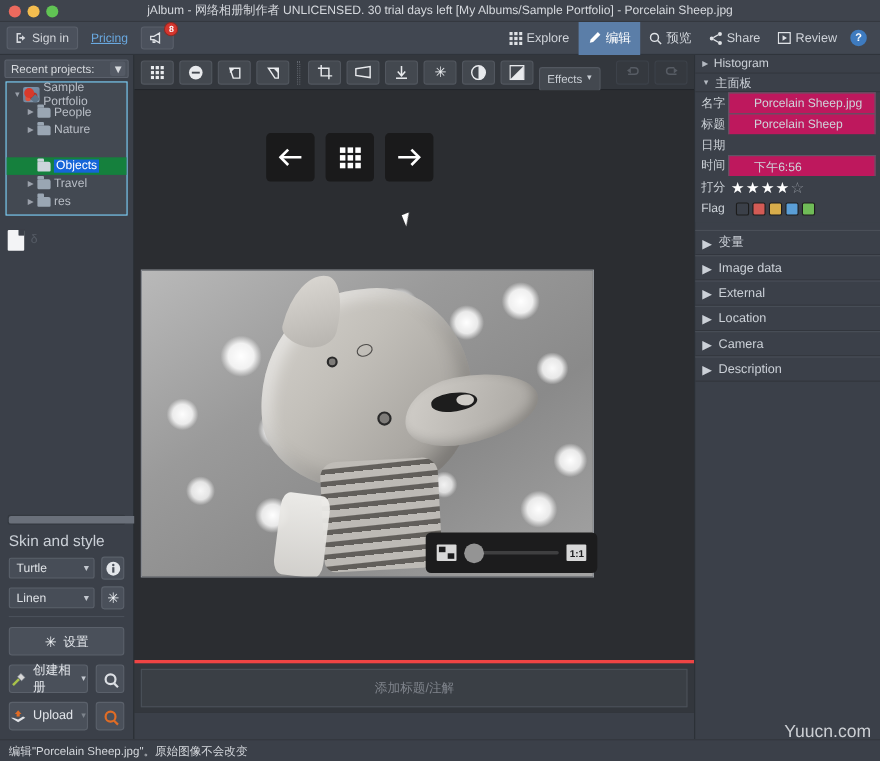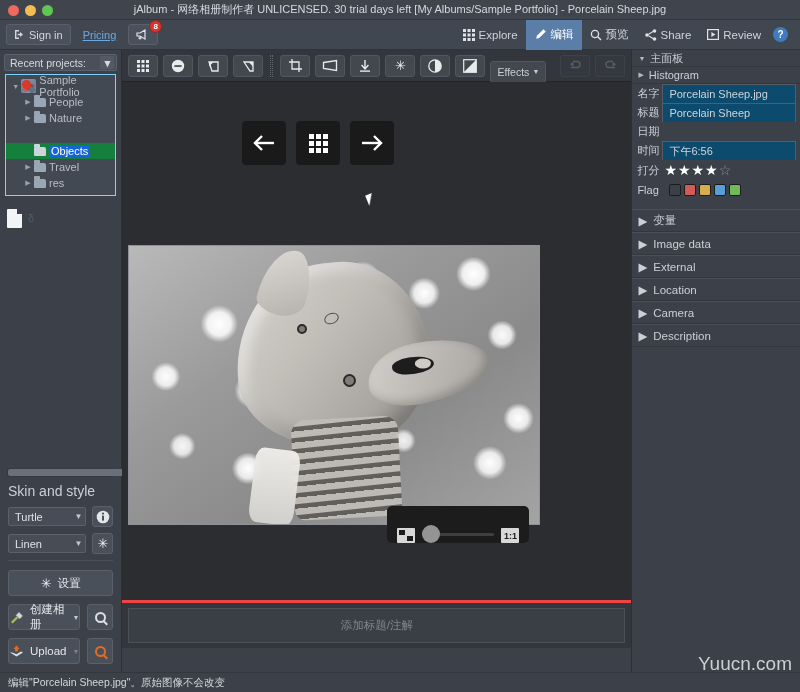--- a/index.html
+++ b/index.html
@@ -269,22 +269,22 @@
     background: linear-gradient(180deg,#f0efec,#d5d3cf);
     border-radius: 18%; transform: rotate(7deg); opacity: .95;
   }
   .cursor-arrow {
     position: absolute; left: 245px; top: 112px; width: 0; height: 0;
     border-left: 7px solid #ffffff; border-bottom: 11px solid transparent;
     transform: rotate(-22deg);
     filter: drop-shadow(0 0 1px #333);
   }
   .zoom-ctl {
-    position: absolute; left: 265px; top: 424px; width: 142px; height: 37px;
-    background: #1c1c1d; border-radius: 5px; display: flex; align-items: flex-end;
+    position: absolute; left: 265px; top: 402px; width: 156px; height: 37px;
+    background: #1c1c1d; border-radius: 5px; display: flex; align-items: center;
     padding: 0 10px; gap: 7px;
   }
   .fit-icon, .onone-icon {
     width: 18px; height: 15px; background: #d8d8d8; color: #1c1c1d;
     font-size: 9px; display: flex; align-items: center; justify-content: center;
     border-radius: 1px; font-weight: bold;
   }
   .fit-icon { position: relative; font-size: 0; }
   .fit-icon::before {
     content:''; position:absolute; left:2px; top:2px; width:6px; height:5px; background:#1c1c1d;
@@ -324,22 +324,22 @@
   }
   .sect-head .tri { font-size: 7px; color: #b4b9c1; }
   .meta-table {
     margin: 0; background: #3b4049; padding-bottom: 2px;
   }
   .meta-row { display: flex; align-items: center; height: 19px; }
   .meta-key {
     width: 30px; font-size: 11px; color: #cdd2d8; padding-left: 5px; flex: 0 0 auto;
   }
   .meta-val {
-    flex: 1; height: 19px; background: #0c4a6e; border: 1px solid #565c66;
-    border-bottom: none; display: flex; align-items: center; padding-left: 6px;
+    flex: 1; height: 19px; background: #be185d; border: 1px solid #565c66;
+    border-bottom: none; display: flex; align-items: center; padding-left: 22px;
     font-size: 11px; color: #cfd4da; margin-right: 4px;
   }
   .meta-row:last-of-type .meta-val { border-bottom: 1px solid #565c66; }
   .stars { display: flex; gap: 1px; padding-left: 2px; }
   .star { font-size: 14px; color: #ffffff; line-height: 1; }
   .star.off { color: #8d929a; }
   .flags { display: flex; gap: 3px; padding-left: 3px; }
   .flagbox { width: 12px; height: 12px; border-radius: 2px; border: 1px solid #1c1c1c; }
   .sect-row {
     height: 23px; display: flex; align-items: center; gap: 6px; padding-left: 6px;
@@ -347,21 +347,21 @@
     border-bottom: 1px solid #32363d;
   }
 
   
   .statusbar {
     height: 20px; background: #3b4049; display: flex; align-items: center;
     padding-left: 8px; font-size: 10.5px; color: #d3d6db; position: relative;
     border-top: 1px solid #33373d;
   }
   .watermark {
-    position: absolute; right: 8px; bottom: 17px; font-size: 19px; color: #d8dbdf;
+    position: absolute; right: 8px; bottom: 17px; font-size: 16px; color: #d8dbdf;
     font-family: "Liberation Sans", sans-serif; opacity: .92;
   }
   svg { display: block; }
 </style>
 </head>
 <body>
 
 <div class="app">
 
   <div class="titlebar">
@@ -753,27 +753,27 @@
       <div class="caption-bar">
         <div class="caption-box">添加标题/注解</div>
       </div>
 
       <div class="center-status"></div>
     </div>
 
     <div class="rightpanel">
 
       <div class="sect-head">
+        <span class="tri">▶</span>
+        <span>Histogram</span>
+      </div>
+
+      <div class="sect-head">
         <span class="tri">▼</span>
         <span>主面板</span>
-      </div>
-
-      <div class="sect-head">
-        <span class="tri">▶</span>
-        <span>Histogram</span>
       </div>
 
       <div class="meta-table">
         <div class="meta-row">
           <div class="meta-key">名字</div>
           <div class="meta-val">Porcelain Sheep.jpg</div>
         </div>
         <div class="meta-row">
           <div class="meta-key">标题</div>
           <div class="meta-val">Porcelain Sheep</div>

